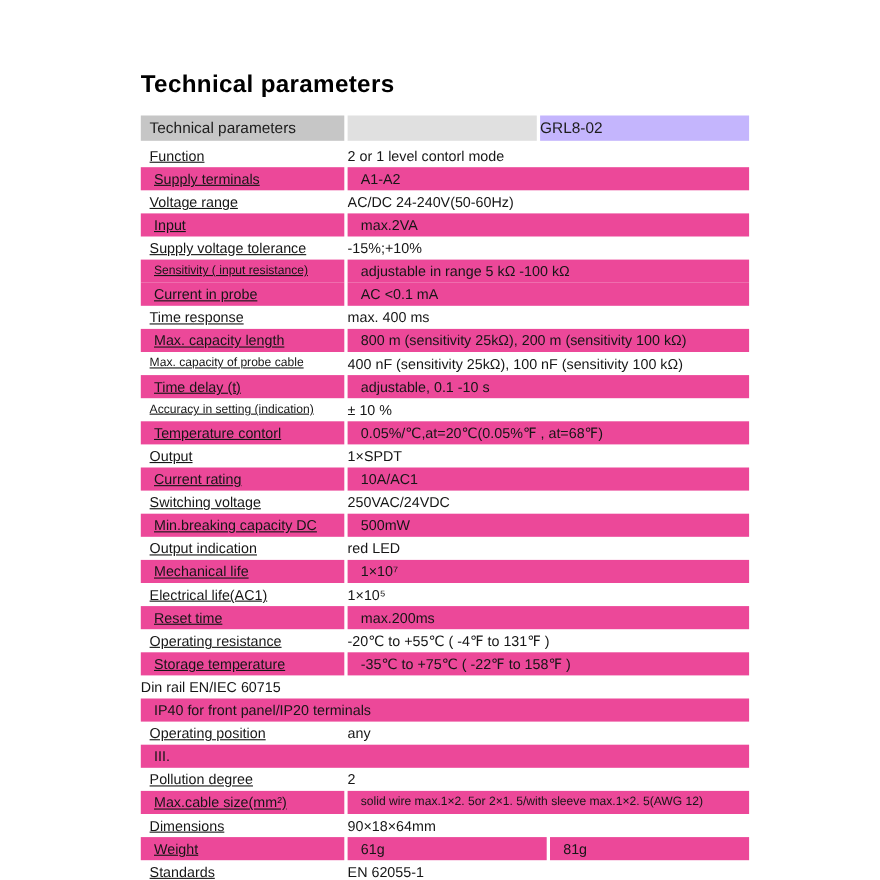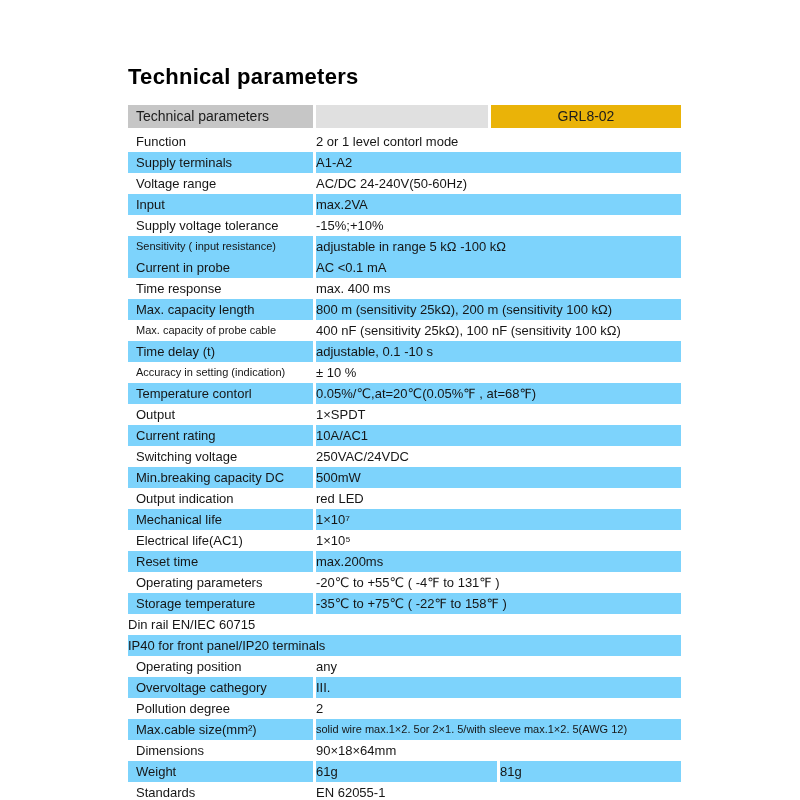--- a/index.html
+++ b/index.html
@@ -18,32 +18,32 @@
     font-weight: 700;
     color: #000;
     margin: 6px 0 15px 0;
     letter-spacing: 0.3px;
   }
   .table { width: 553px; }
   .header-row { display: flex; gap: 3px; height: 23px; margin-bottom: 3px; }
   .hcell { line-height: 23px; font-size: 14px; color: #1c1c1c; }
   .header-left  { width: 185px; background: #c6c6c6; padding-left: 8px; }
   .header-mid   { width: 172px; background: #e0e0e0; }
-  .header-right { flex: 1; background: #eab308; text-align: center; }
+  .header-right { flex: 1; background: #c4b5fd; }
   .row { display: flex; gap: 3px; height: 21px; }
   .row .cell {
     line-height: 21px;
     font-size: 13px;
     white-space: nowrap;
     overflow: hidden;
   }
-  .row .label { width: 185px; padding-left: 8px; }
+  .row .label { width: 185px; padding-left: 8px; text-decoration: underline; }
   .row .value { flex: 1; text-align: left; }
   .row .value.half { flex: 1; }
-  .row.shade .cell { background: #7dd3fc; }
+  .row.shade .cell { background: #ec4899; padding-left: 12px; }
   .cell.small { font-size: 11px; }
 </style>
 </head>
 <body>
 
 <div class="page">
   <h1 class="title">Technical parameters</h1>
 
   <div class="table">
     <div class="header-row">
@@ -130,39 +130,38 @@
         </div>
         <div class="row">
           <div class="cell label">Electrical life(AC1)</div>
           <div class="cell value">1×10⁵</div>
         </div>
         <div class="row shade">
           <div class="cell label">Reset time</div>
           <div class="cell value">max.200ms</div>
         </div>
         <div class="row">
-          <div class="cell label">Operating parameters</div>
+          <div class="cell label">Operating resistance</div>
           <div class="cell value">-20℃ to +55℃ ( -4℉ to 131℉ )</div>
         </div>
         <div class="row shade">
           <div class="cell label">Storage temperature</div>
           <div class="cell value">-35℃ to +75℃ ( -22℉ to 158℉ )</div>
         </div>
         <div class="row">
           <div class="cell value">Din rail EN/IEC 60715</div>
         </div>
         <div class="row shade">
           <div class="cell value">IP40 for front panel/IP20 terminals</div>
         </div>
         <div class="row">
           <div class="cell label">Operating position</div>
           <div class="cell value">any</div>
         </div>
         <div class="row shade">
-          <div class="cell label">Overvoltage cathegory</div>
           <div class="cell value">III.</div>
         </div>
         <div class="row">
           <div class="cell label">Pollution degree</div>
           <div class="cell value">2</div>
         </div>
         <div class="row shade">
           <div class="cell label">Max.cable size(mm²)</div>
           <div class="cell value small">solid wire max.1×2. 5or 2×1. 5/with sleeve max.1×2. 5(AWG 12)</div>
         </div>

